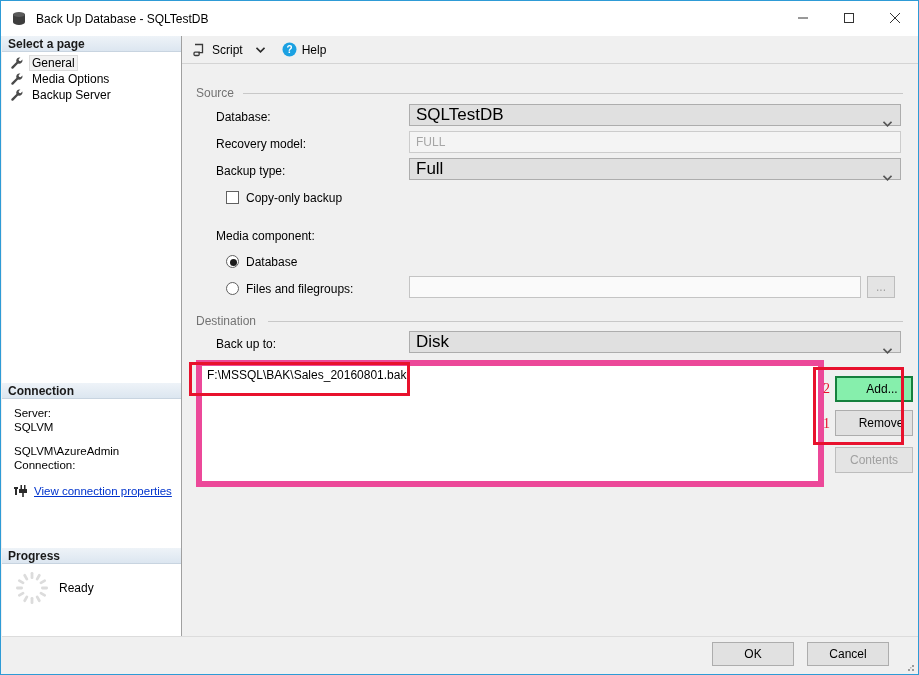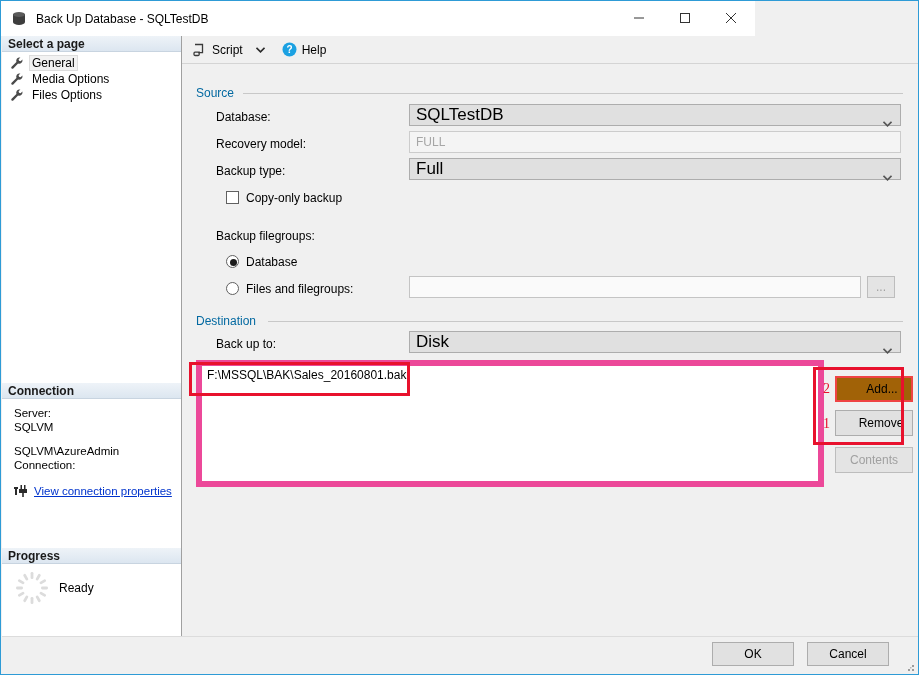--- a/index.html
+++ b/index.html
@@ -16,21 +16,21 @@
     position: relative;
     width: 919px; height: 675px;
     background: #f0f0f0;
     border: 1px solid #2e9bd6;
     overflow: hidden;
   }
 
   
   #titlebar {
     position: absolute; left: 0; top: 0;
-    width: 754px; height: 35px;
+    width: 918px; height: 35px;
     background: #ffffff;
     display: flex; align-items: center;
   }
   #title-icon {
     margin-left: 10px; margin-right: 9px;
     width: 16px; height: 16px;
     position: relative;
   }
   #title-icon .cyl-body {
     position: absolute; left: 2px; top: 3px;
@@ -142,21 +142,21 @@
   #script-caret {
     width: 14px; height: 20px; margin-left: 7px;
     display: flex; align-items: center; justify-content: center;
   }
   #help-btn { margin-left: 10px; }
   #help-icon { width: 15px; height: 15px; margin-right: 5px; }
 
   
   .group-label {
     position: absolute;
-    font-size: 12px; color: #0369a1;
+    font-size: 12px; color: #737373;
     background: #f0f0f0;
     padding-right: 5px;
     z-index: 2;
   }
   .group-rule {
     position: absolute; height: 1px; background: #c8c8c8;
   }
 
   .field-label {
     position: absolute; font-size: 12px; color: #000;
@@ -218,21 +218,21 @@
 
   .btn {
     position: absolute;
     background: #e1e1e1;
     border: 1px solid #adadad;
     font-size: 12px;
     display: flex; align-items: center; justify-content: center;
     color: #000;
   }
   .btn.disabled { color: #a0a0a0; border-color: #bdbdbd; background: #e4e4e4; }
-  .btn.focused { border: 2px solid #ef4444; background: #a16207; }
+  .btn.focused { border: 2px solid #15803d; background: #86efac; }
 
   #listbox {
     position: absolute; left: 14px; top: 324px;
     width: 628px; height: 127px;
     background: #ffffff;
     border: 6px solid #ec4899;
   }
   #listbox .li {
     height: 18px; padding-left: 5px;
     display: flex; align-items: center;
@@ -319,21 +319,21 @@
       <div class="page-item">
         <svg class="wrench" viewBox="0 0 14 14">
           <path d="M9.6 1.4a3.4 3.4 0 0 0-3.2 4.5L1.6 10.7a1.2 1.2 0 0 0 1.7 1.7l4.8-4.8a3.4 3.4 0 0 0 4.3-4.2l-1.8 1.8-1.6-.4-.4-1.6 1.8-1.8a3.4 3.4 0 0 0-.8 0z" fill="#4a4a4a"></path>
         </svg>
         <span class="label">Media Options</span>
       </div>
       <div class="page-item">
         <svg class="wrench" viewBox="0 0 14 14">
           <path d="M9.6 1.4a3.4 3.4 0 0 0-3.2 4.5L1.6 10.7a1.2 1.2 0 0 0 1.7 1.7l4.8-4.8a3.4 3.4 0 0 0 4.3-4.2l-1.8 1.8-1.6-.4-.4-1.6 1.8-1.8a3.4 3.4 0 0 0-.8 0z" fill="#4a4a4a"></path>
         </svg>
-        <span class="label">Files Options</span>
+        <span class="label">Backup Server</span>
       </div>
     </div>
 
     <div class="pane-header" id="connection-header">Connection</div>
     <div id="connection-body">
       <div class="row">Server:</div>
       <div class="row">SQLVM</div>
       <div id="conn-gap"></div>
       <div class="row">SQLVM\AzureAdmin</div>
       <div class="row">Connection:</div>
@@ -422,21 +422,21 @@
             <path d="M0.5 0.8 L4.5 4.8 L8.5 0.8" fill="none" stroke="#555" stroke-width="1.6"></path>
           </svg>
       </span>
     </div>
 
     <div class="checkrow" style="left:44px; top:155px;">
       <span class="checkbox-box"></span>
       <span>Copy-only backup</span>
     </div>
 
-    <div class="field-label" style="left:34px; top:193px;">Backup filegroups:</div>
+    <div class="field-label" style="left:34px; top:193px;">Media component:</div>
 
     <div class="radiorow" style="left:44px; top:219px;">
       <span class="radio-outer checked"></span>
       <span>Database</span>
     </div>
 
     <div class="radiorow" style="left:44px; top:246px;">
       <span class="radio-outer"></span>
       <span>Files and filegroups:</span>
     </div>

